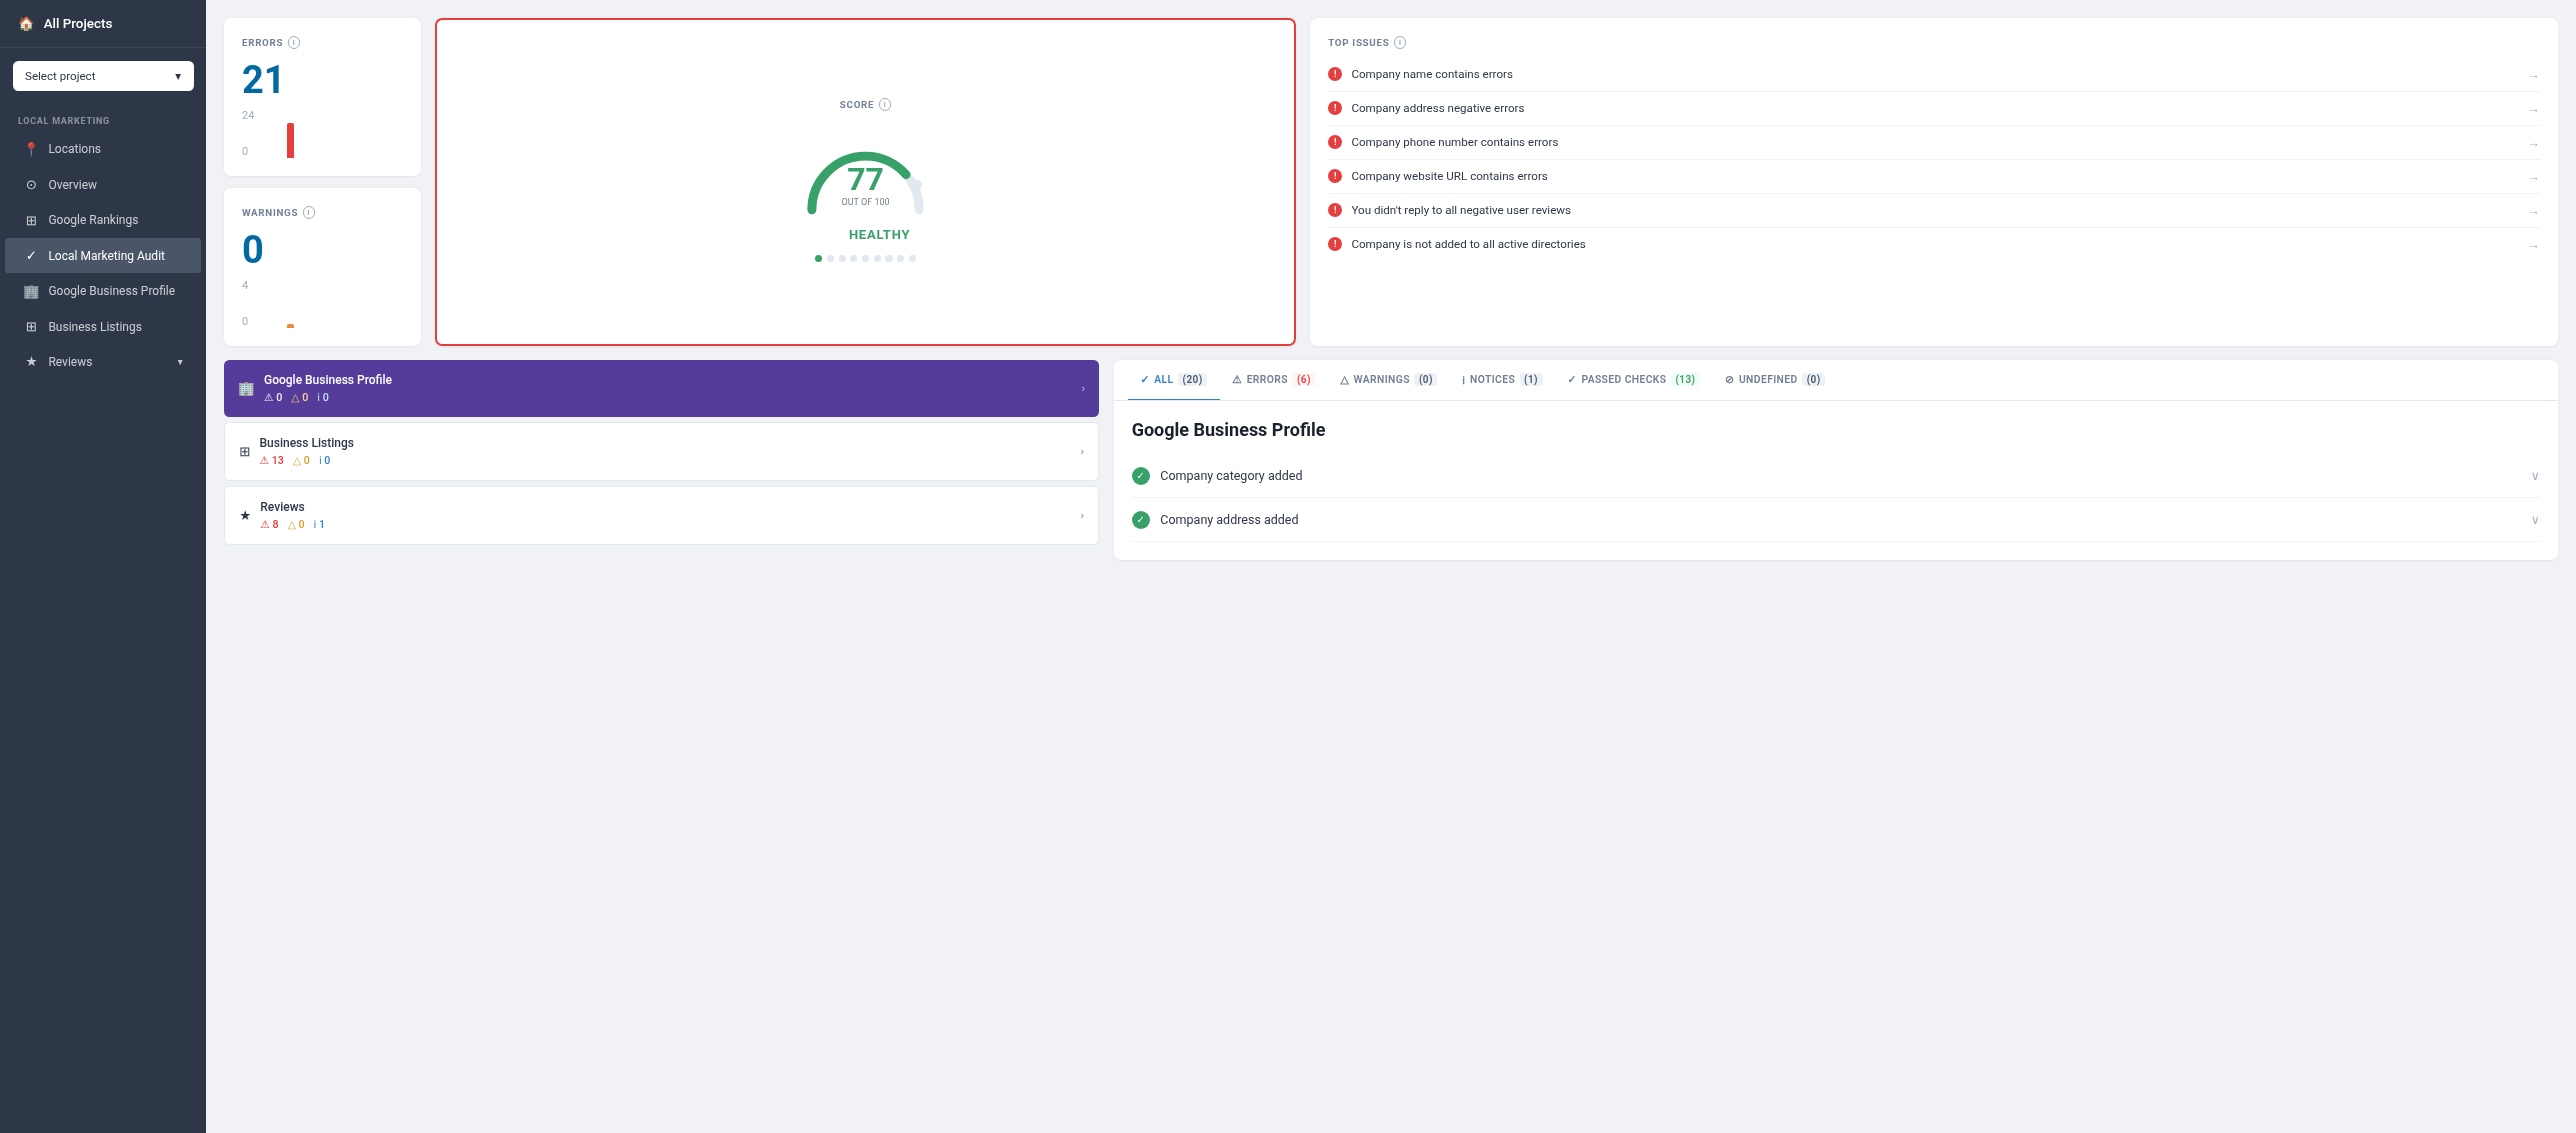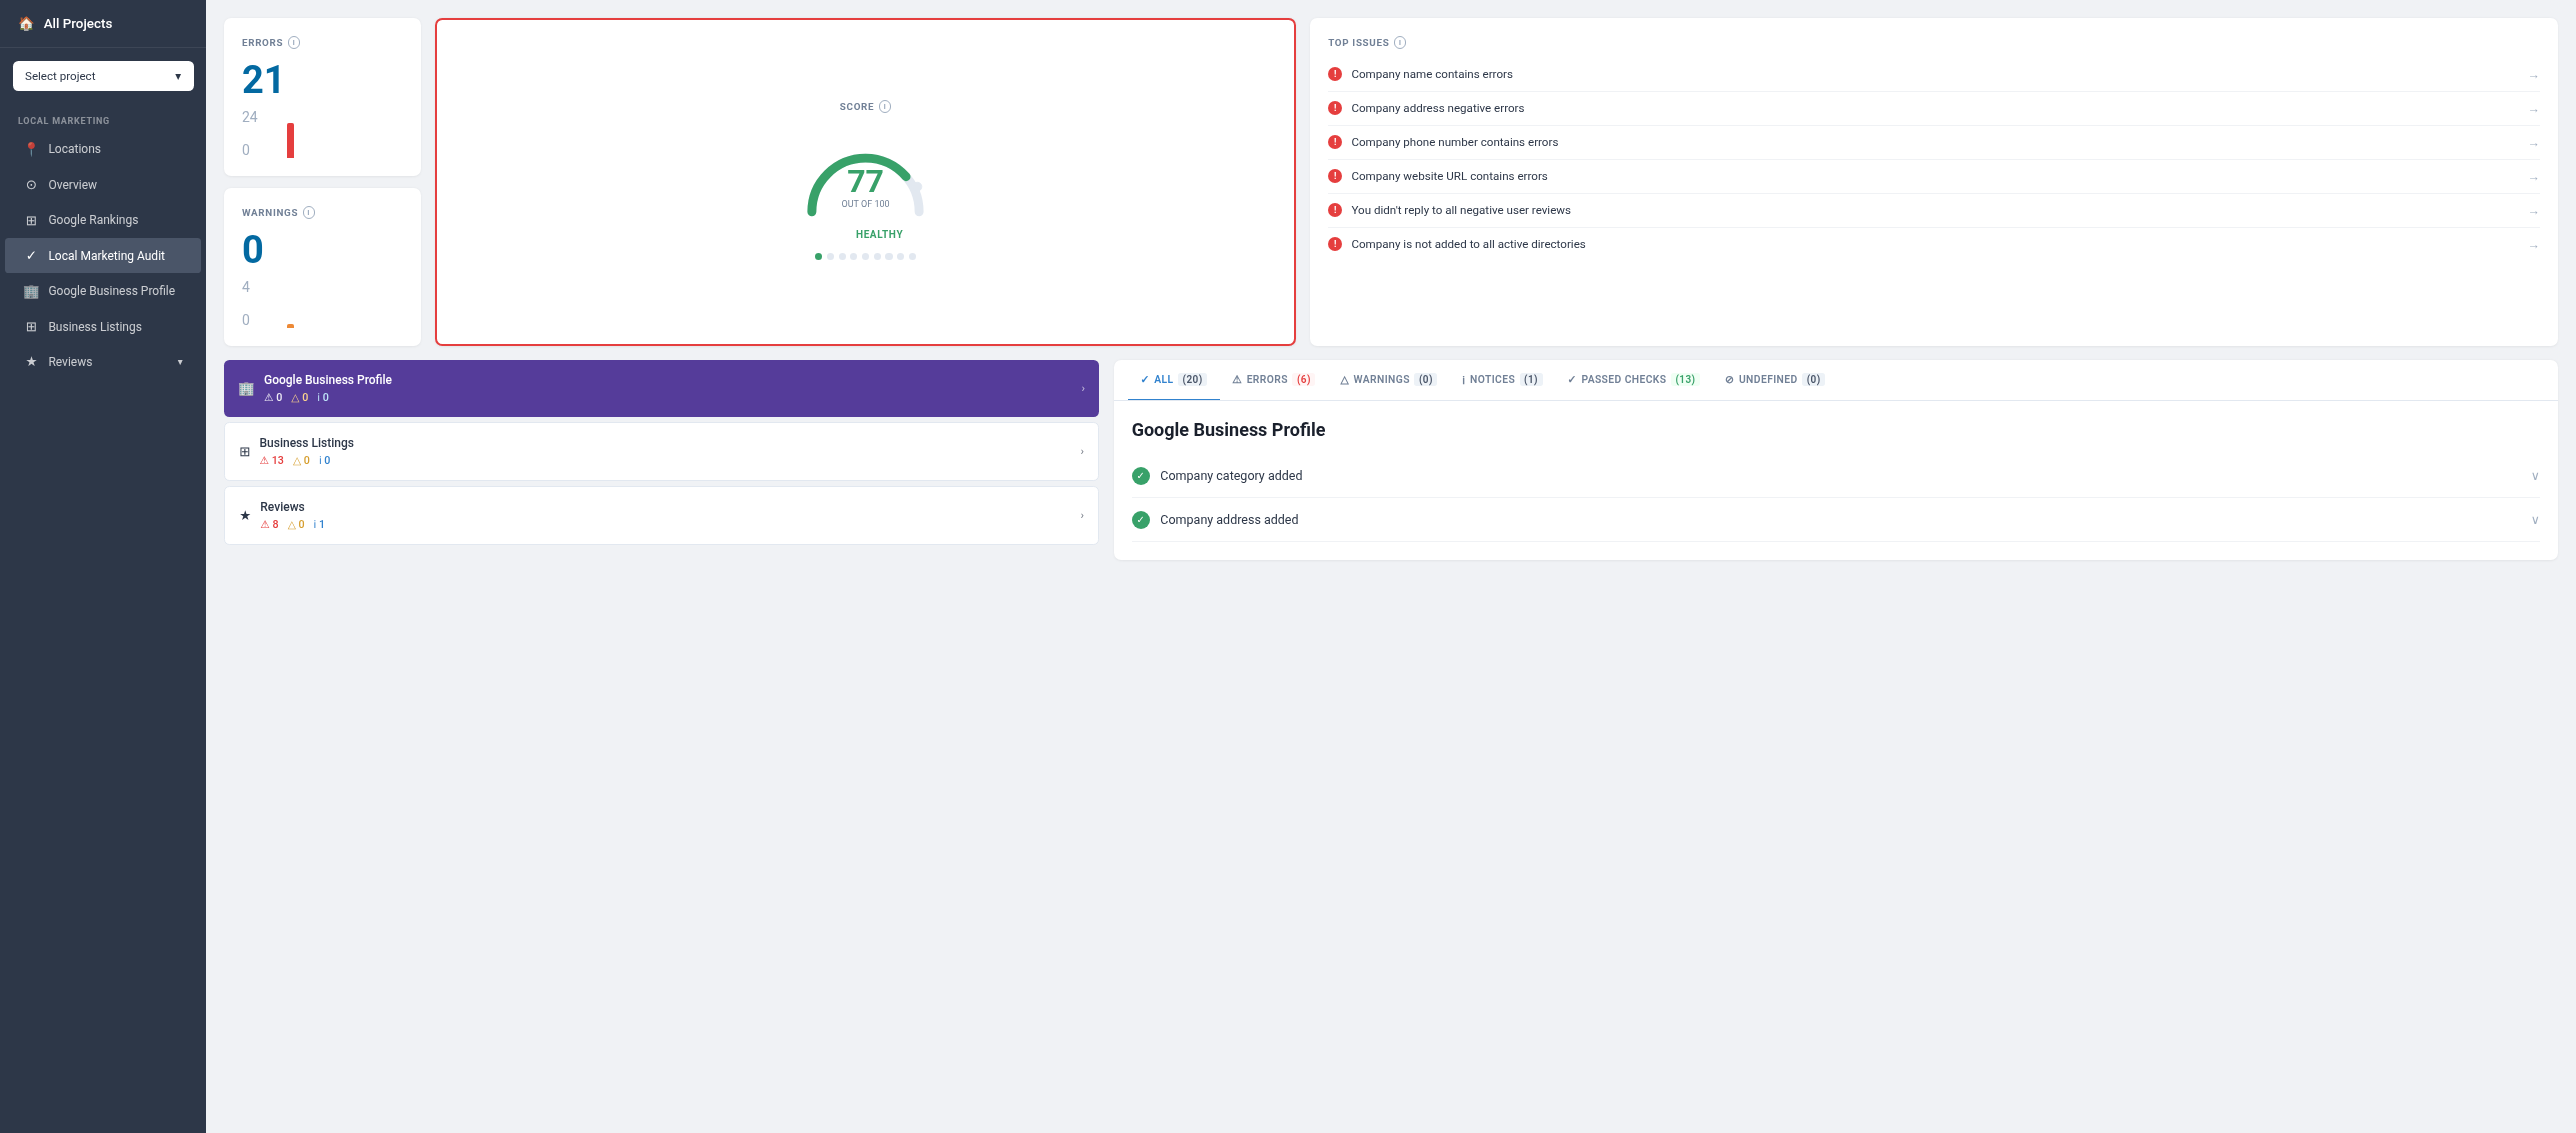--- a/index.html
+++ b/index.html
@@ -115,21 +115,21 @@
       margin-bottom: 7.2px;
     }
 
     
     .mini-chart {
       position: relative;
       height: 49px;
       margin-top: 5.4px;
     }
     .chart-label {
-      font-size: 14px;
+      font-size: 11px;
       color: #a0aec0;
       position: absolute;
       left: 0;
     }
     .chart-label.top { top: 0; }
     .chart-label.bottom { bottom: 0; }
     .chart-bar-area {
       position: absolute;
       left: 18px;
       right: 0;
@@ -184,21 +184,21 @@
     .score-outof {
       position: absolute;
       top: 68px;
       left: 50%;
       transform: translateX(-50%);
       font-size: 9px;
       color: #718096;
       white-space: nowrap;
     }
     .score-label {
-      font-size: 10px;
+      font-size: 13px;
       font-weight: 700;
       color: #38a169;
       letter-spacing: 0.06em;
       margin-top: 3.6px;
       padding-left: 28px;
     }
     .score-dots {
       display: flex;
       gap: 4.5px;
       margin-top: 12.5px;

